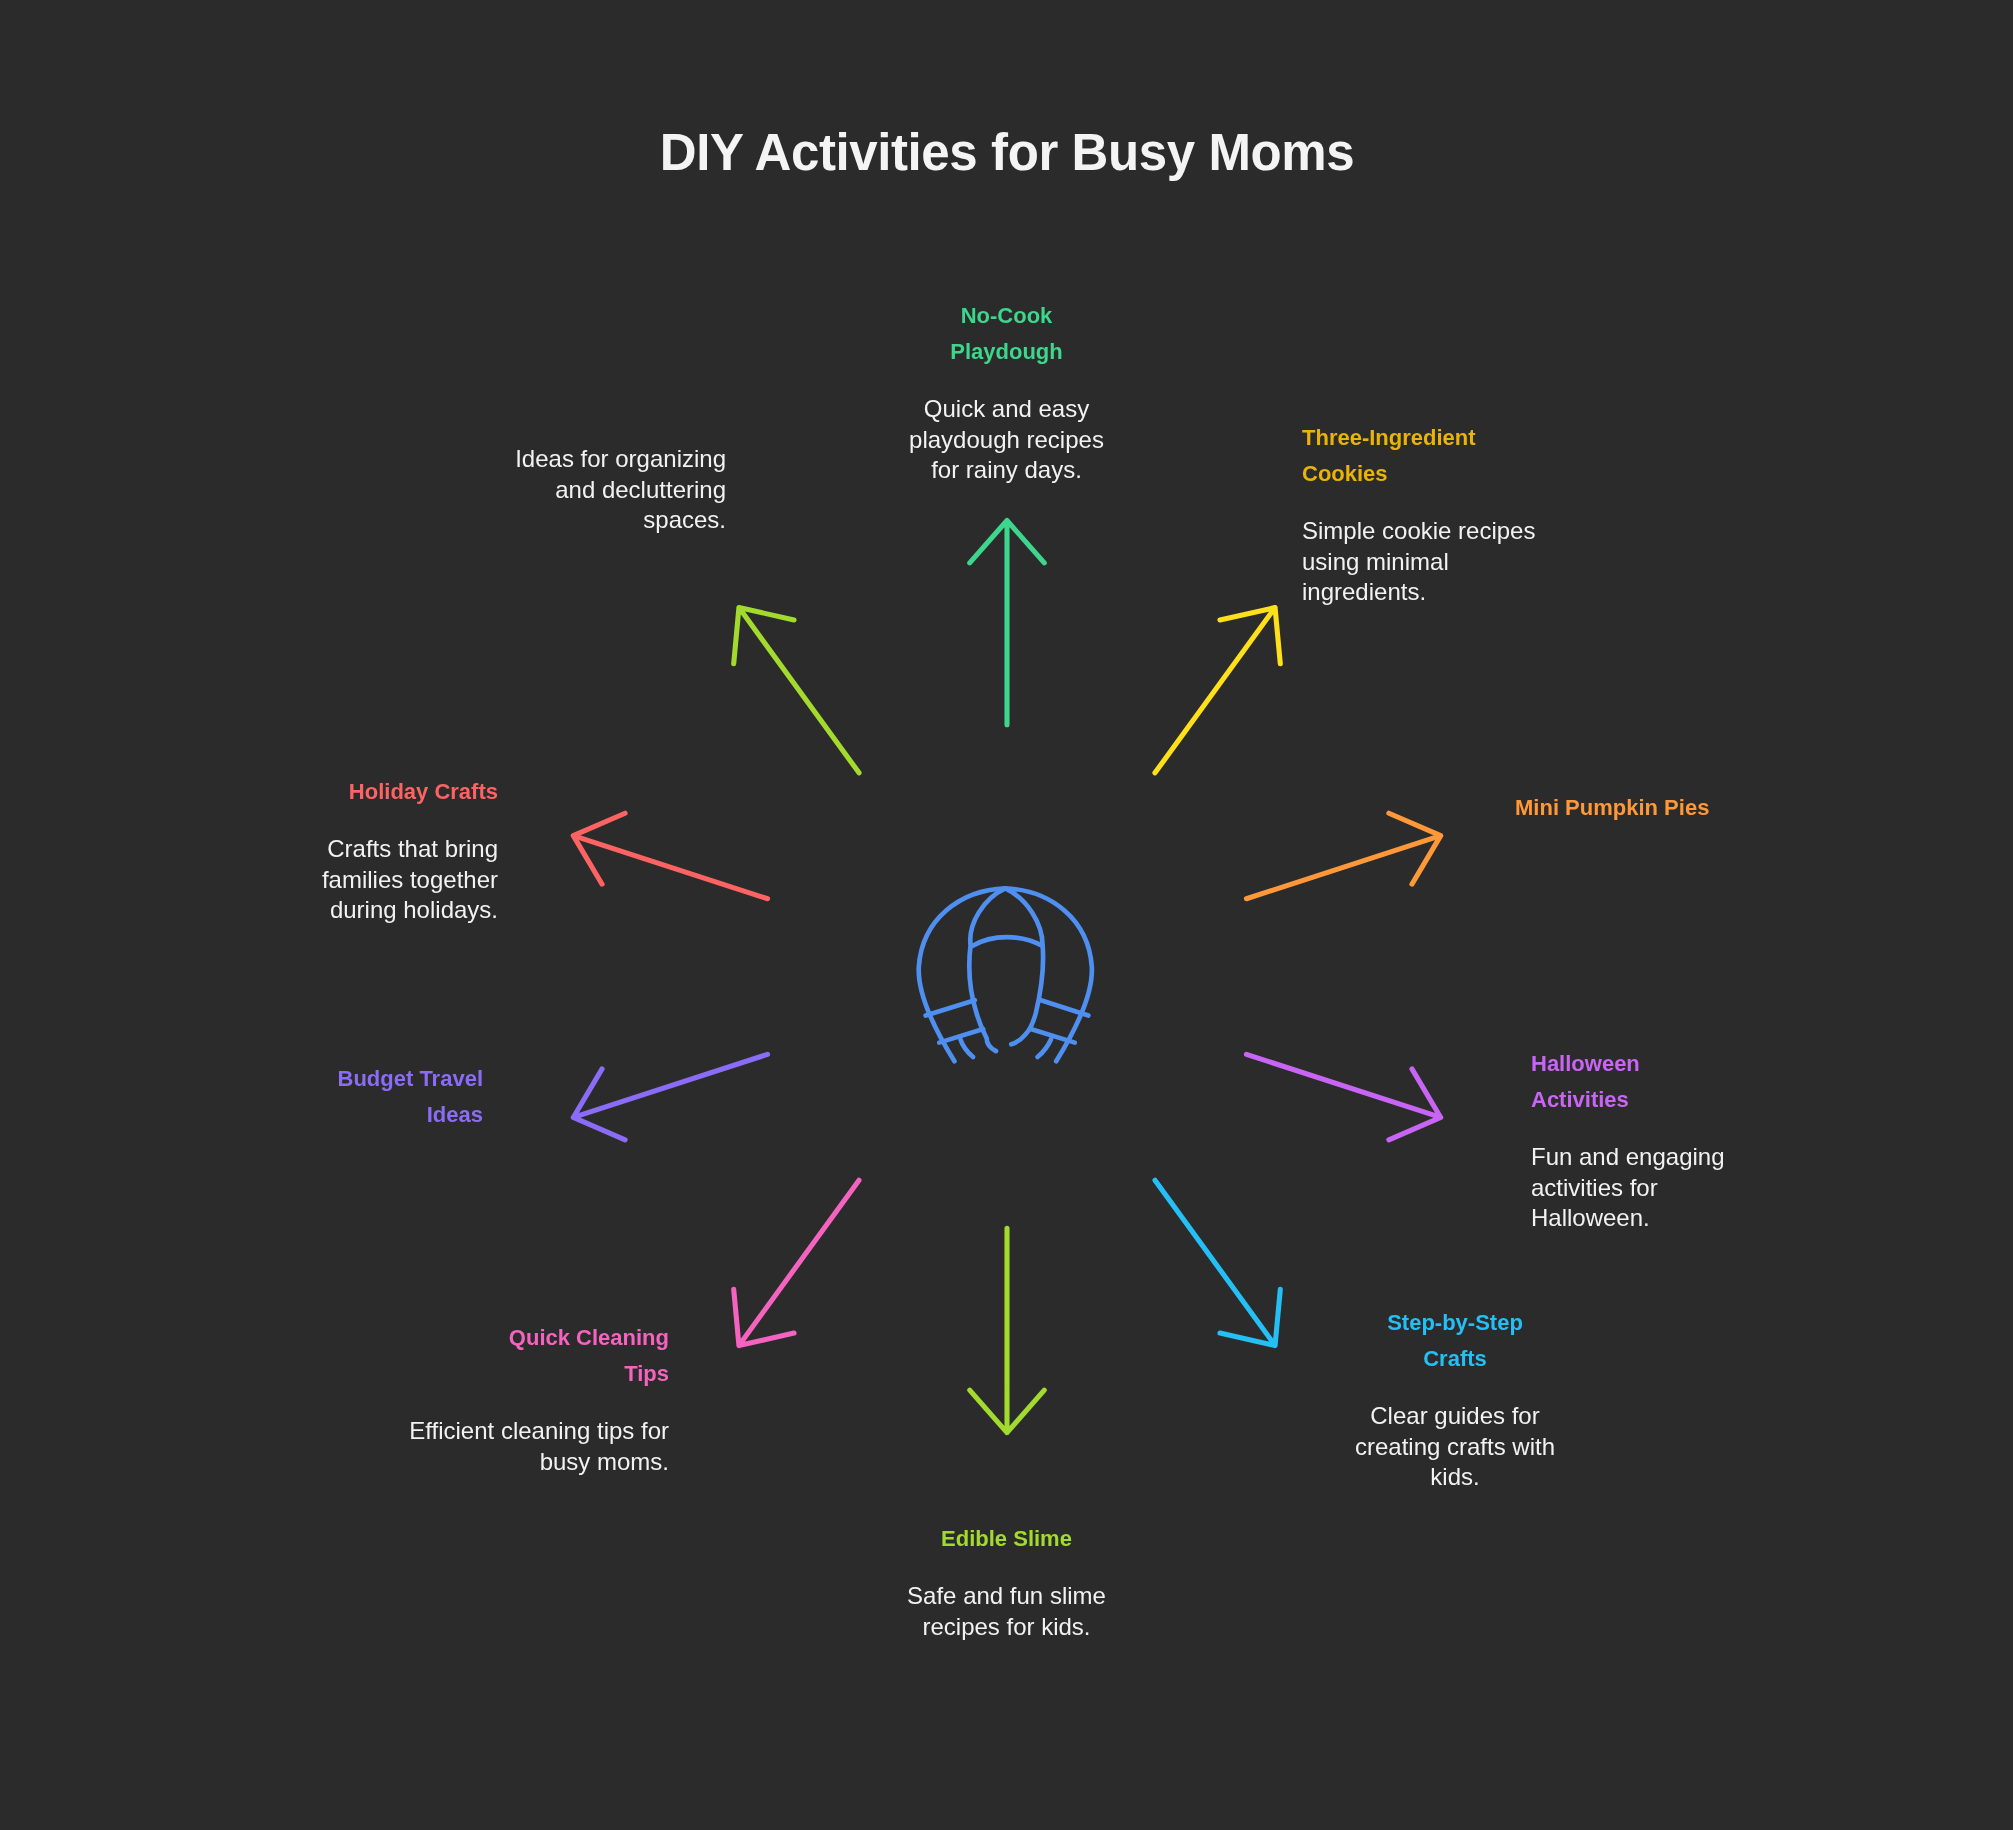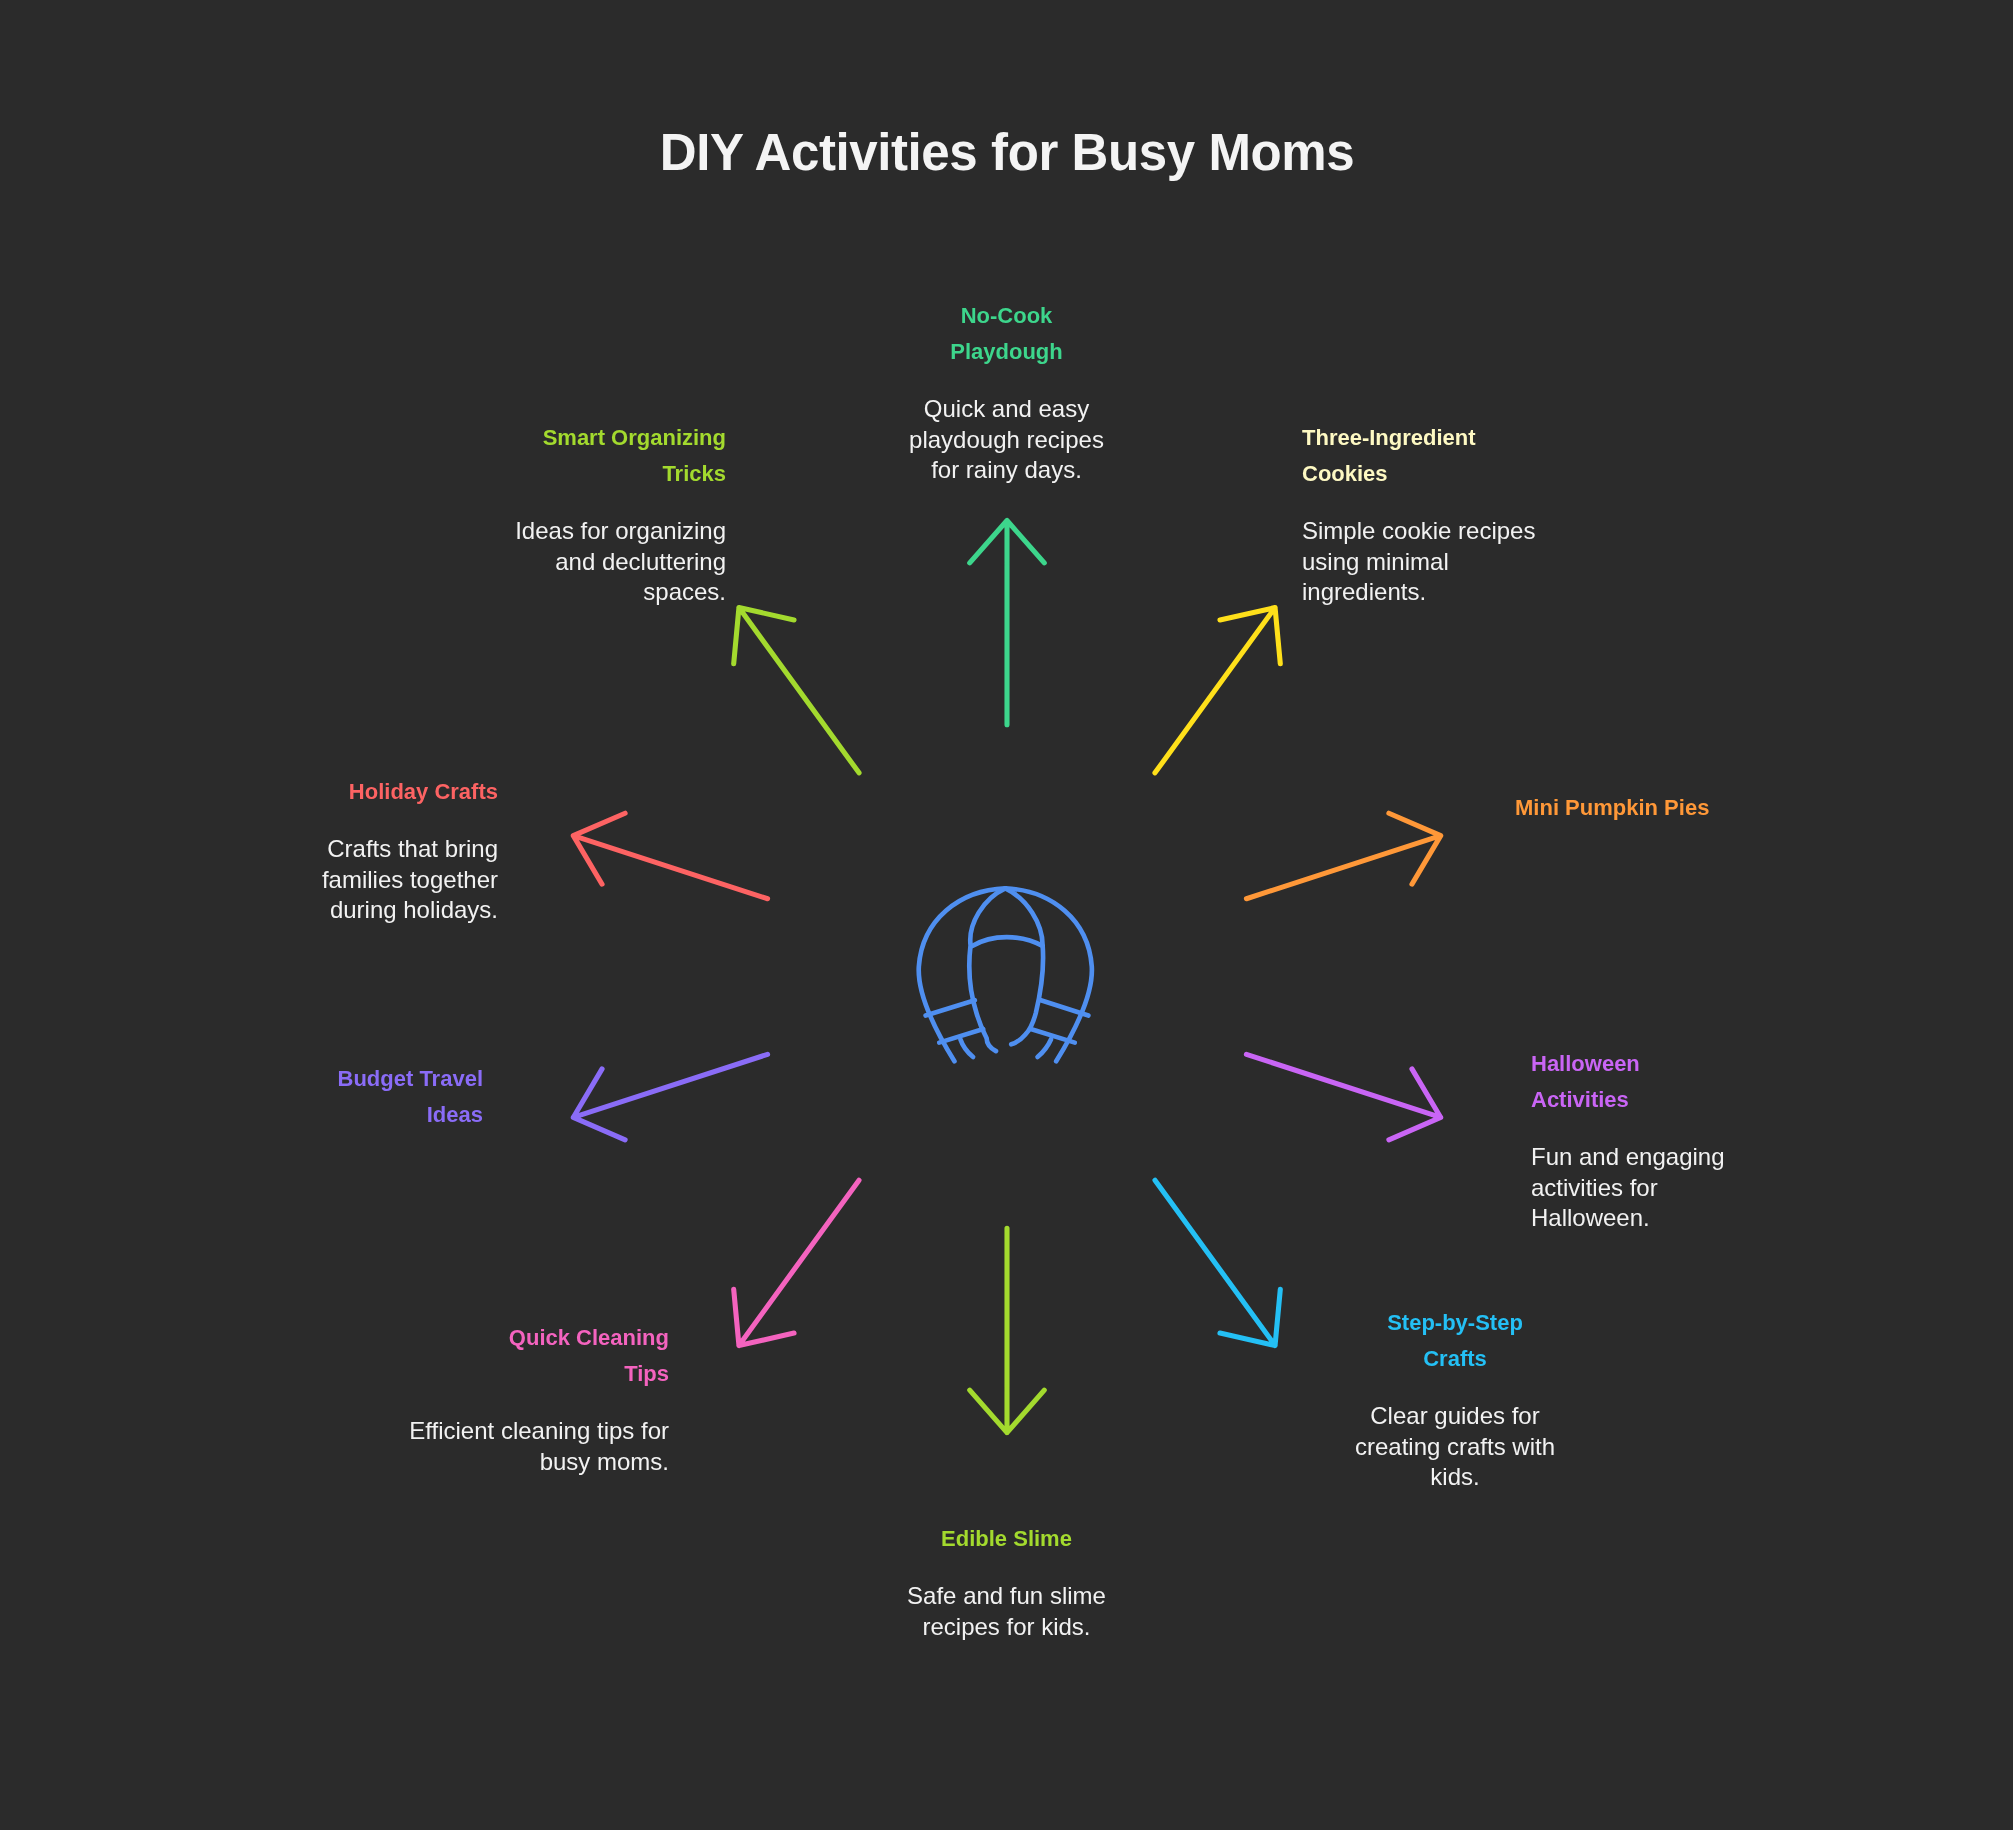--- a/index.html
+++ b/index.html
@@ -55,21 +55,21 @@
     <path d="M180 196 C 176 205, 170 212, 164 217"></path>
   </g>
 </svg>
 
 <div class="node center" style="left:871px; top:298px;">
   <div class="ntitle" style="color:#3dd68c"><span>No-Cook</span><br><span>Playdough</span></div>
   <div class="ndesc" style="padding:0 24px;">Quick and easy playdough recipes for rainy days.</div>
 </div>
 
 <div class="node left" style="left:1302px; top:420px; width:263px;">
-  <div class="ntitle" style="color:#fef9c3"><span>Three-Ingredient</span><br><span>Cookies</span></div>
+  <div class="ntitle" style="color:#eab308"><span>Three-Ingredient</span><br><span>Cookies</span></div>
   <div class="ndesc">Simple cookie recipes using minimal ingredients.</div>
 </div>
 
 <div class="node left" style="left:1515px; top:790px; width:271px;">
   <div class="ntitle" style="color:#ff9838"><span>Mini Pumpkin Pies</span></div>
 </div>
 
 <div class="node left" style="left:1531px; top:1046px; width:229px;">
   <div class="ntitle" style="color:#c965f5"><span>Halloween</span><br><span>Activities</span></div>
   <div class="ndesc">Fun and engaging activities for Halloween.</div>
@@ -93,16 +93,15 @@
 <div class="node right" style="left:195px; top:1061px; width:288px;">
   <div class="ntitle" style="color:#8a6cf7"><span>Budget Travel</span><br><span>Ideas</span></div>
 </div>
 
 <div class="node right" style="left:269px; top:774px; width:229px;">
   <div class="ntitle" style="color:#fd6363"><span>Holiday Crafts</span></div>
   <div class="ndesc">Crafts that bring families together during holidays.</div>
 </div>
 
 <div class="node right" style="left:472px; top:420px; width:254px;">
-  <div class="ntitle" style="color:#a3da2e"><span>Smart Organizing</span><br><span>Tricks</span></div>
   <div class="ndesc">Ideas for organizing and decluttering spaces.</div>
 </div>
 
 
 </body></html>

